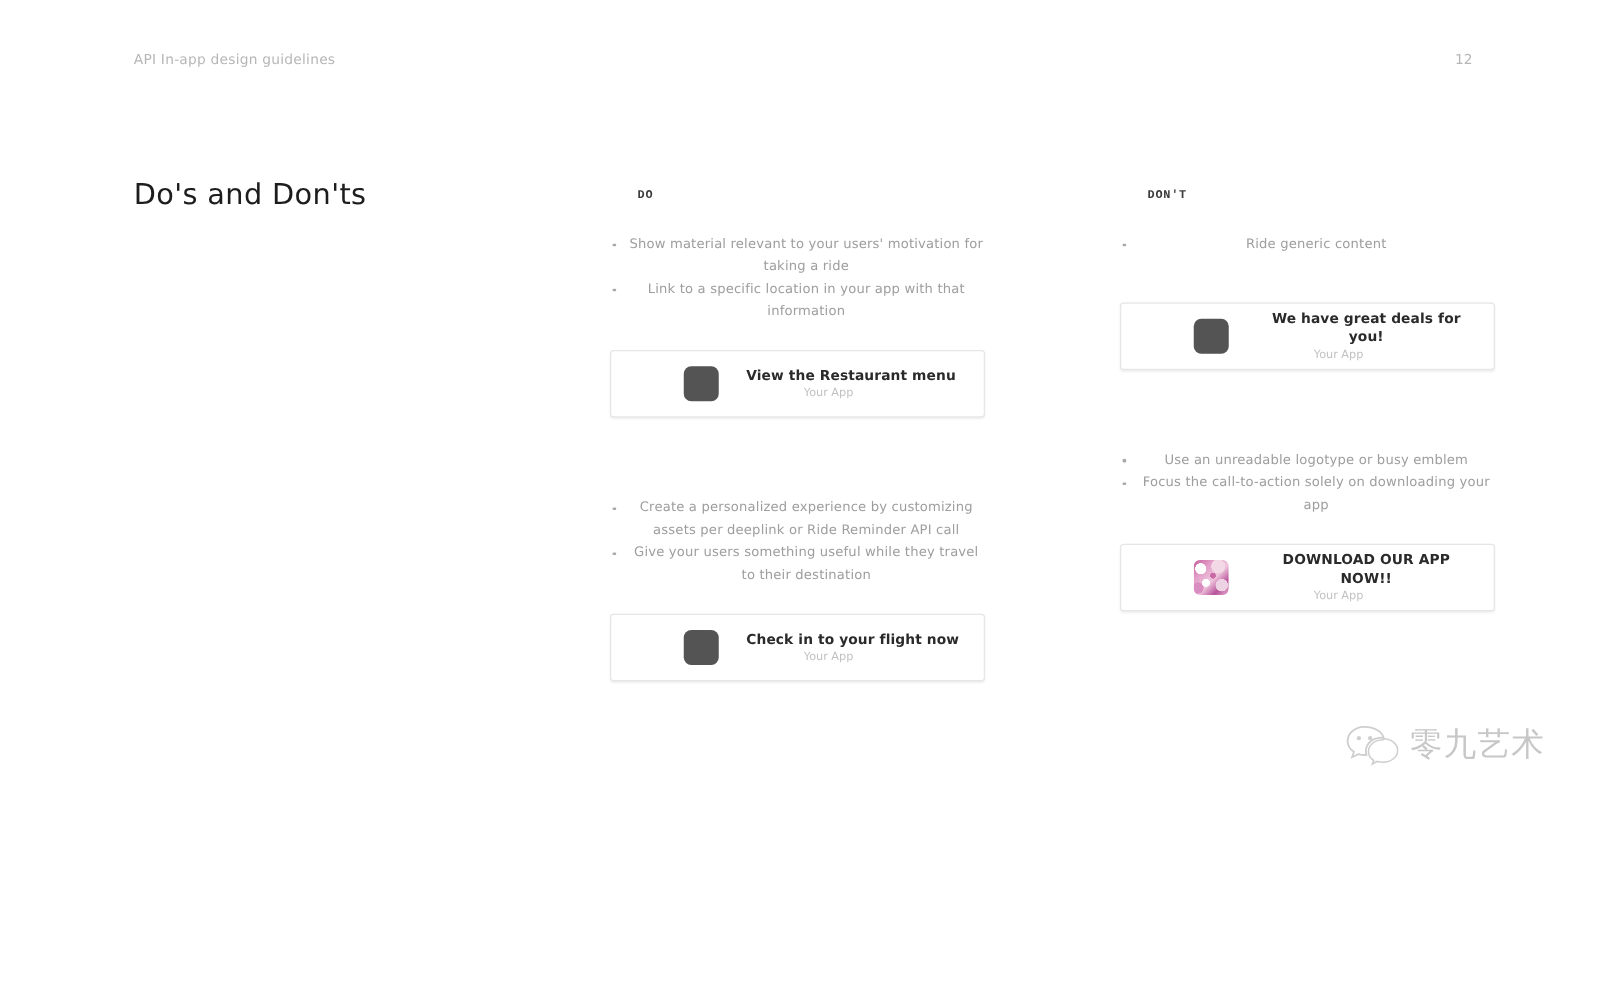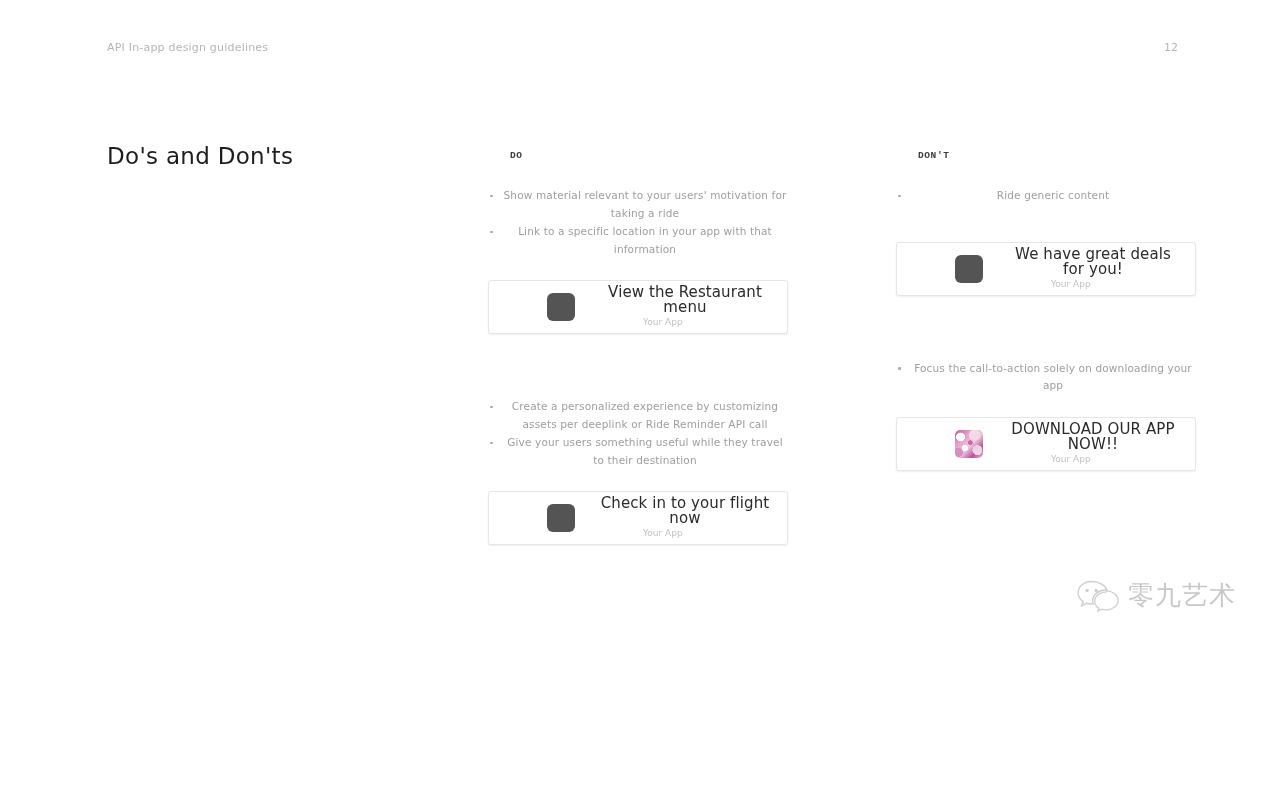--- a/index.html
+++ b/index.html
@@ -91,24 +91,25 @@
     border-radius:5px;
   }
   .card-text {
     margin-left:22px;
     flex:1 1 auto;
     display:flex;
     flex-direction:column;
     align-items:flex-start;
   }
   .card-title {
-    font-size:15px;
+    font-size:11px;
     color:#2a2a2a;
     line-height:15px;
     letter-spacing:0.1px;
+    font-weight:bold;
   }
   .card-sub {
     font-size:9px;
     color:#c2c2c2;
     line-height:14px;
     margin-left:46px;
   }
 
   .card-group { margin-bottom:64px;text-align:center; }
 
@@ -183,20 +184,21 @@
         <div class="card-icon"></div>
         <div class="card-text">
           <div class="card-title">We have great deals for you!</div>
           <div class="card-sub">Your App</div>
         </div>
       </div>
     </div>
 
     <div class="card-group block-2">
       <ul class="bullet-list">
+        <li>Use an unreadable logotype or busy emblem</li>
         <li>Focus the call-to-action solely on downloading your app</li>
       </ul>
       <div class="card" style="margin-top:18px;">
         <div class="card-icon busy"></div>
         <div class="card-text">
           <div class="card-title">DOWNLOAD OUR APP NOW!!</div>
           <div class="card-sub">Your App</div>
         </div>
       </div>
     </div>

